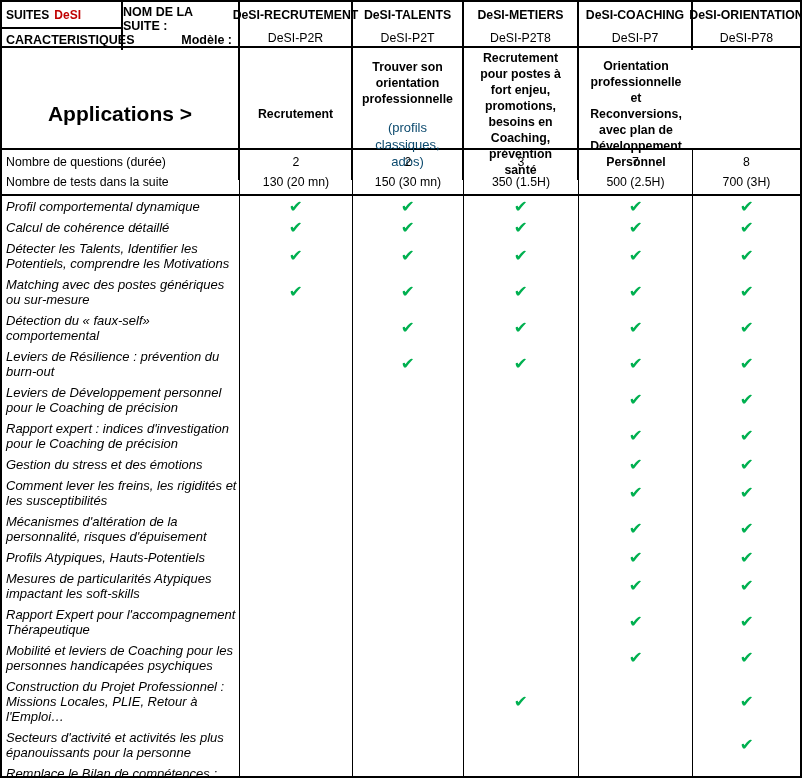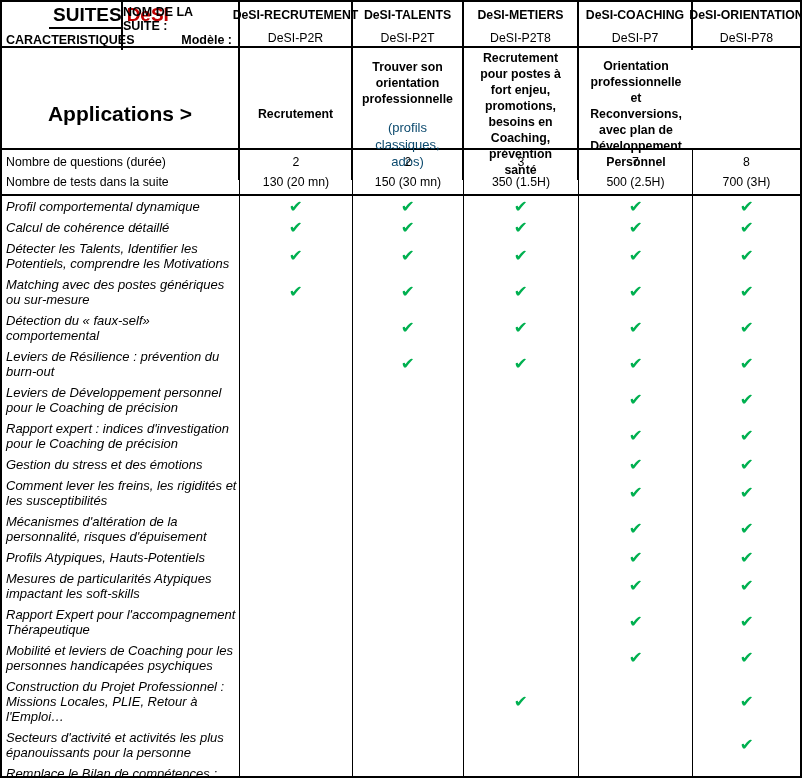--- a/index.html
+++ b/index.html
@@ -12,21 +12,21 @@
   .grid7{display:grid;grid-template-columns:121px 117px 113px 111px 115px 114px 107px;}
   .grid6{display:grid;grid-template-columns:238px 113px 111px 115px 114px 107px;}
   .cell{box-sizing:border-box;border-right:1px solid #000;min-width:0;}
   .cell:last-child{border-right:none;}
   
   .header-row{height:44px;border-bottom:2px solid #000;}
   .header-row .cell{border-right:2px solid #000;}
   .header-row .cell:last-child{border-right:none;}
   .brand-cell{display:flex;flex-direction:column;}
   .brand-top{flex:0 0 25px;display:flex;align-items:center;padding-left:4px;
-    font-weight:bold;font-size:19px;letter-spacing:0px;border-bottom:2px solid #000;white-space:nowrap;margin-left:47px;}
+    font-weight:bold;font-size:12px;letter-spacing:0px;border-bottom:2px solid #000;white-space:nowrap;}
   .brand-red{margin-left:5px;}
   .brand-bottom{flex:1;display:flex;align-items:center;padding-left:4px;
     font-weight:bold;font-size:12.5px;}
   .nom-cell{display:flex;flex-direction:column;justify-content:space-around;
     align-items:flex-end;padding:3px 6px 3px 0;font-weight:bold;font-size:12.5px;}
   .col-head{display:flex;flex-direction:column;justify-content:space-around;
     align-items:center;text-align:center;padding:1px 1px;}
   .col-name{font-weight:bold;font-size:12.3px;white-space:nowrap;}
   .col-model{font-size:12.3px;}
   

